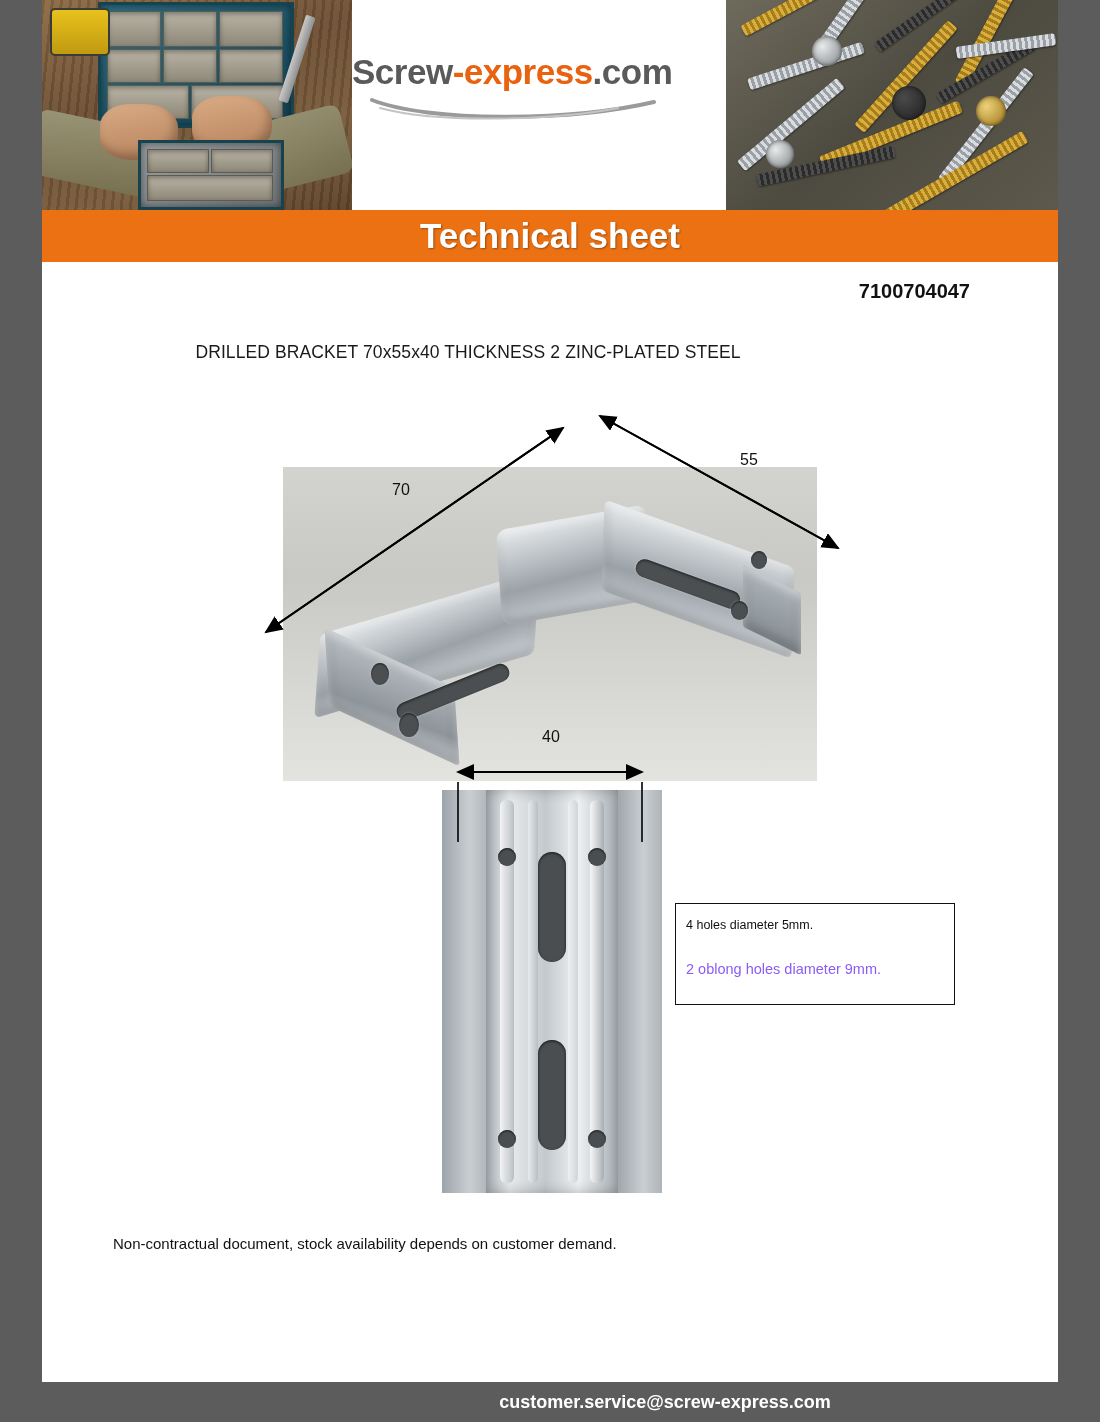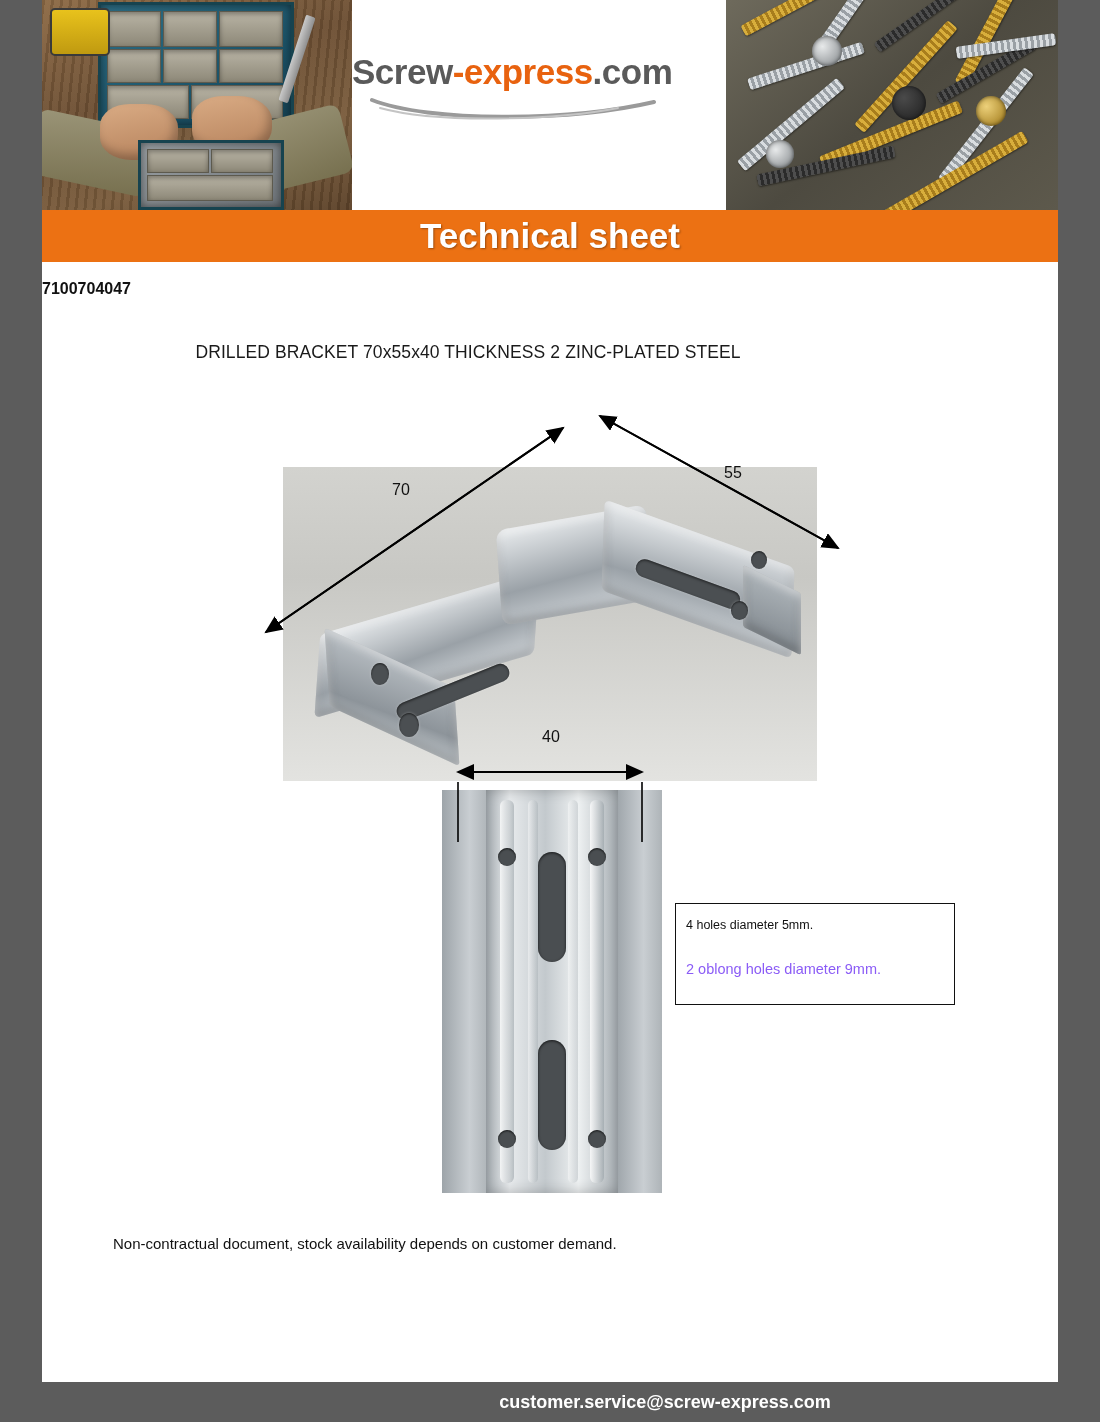--- a/index.html
+++ b/index.html
@@ -175,22 +175,22 @@
     font-weight: bold;
     letter-spacing: 0px;
     text-shadow: 1px 1px 2px rgba(0,0,0,0.35);
   }
 
   
   .ref-code {
     position: absolute;
     left: 42px; top: 280px;
     width: 928px;
-    text-align: left;
-    font-size: 16px;
+    text-align: right;
+    font-size: 20px;
     font-weight: bold;
     color: #111111;
   }
   .product-title {
     position: absolute;
     left: 42px; top: 342px;
     width: 852px;
     text-align: center;
     font-size: 17.5px;
     color: #1a1a1a;
@@ -470,21 +470,21 @@
     <line x1="600" y1="416" x2="838" y2="548" stroke="#000" stroke-width="2" marker-end="url(#ah)"></line>
     <line x1="838" y1="548" x2="600" y2="416" stroke="#000" stroke-width="2" marker-end="url(#ah2)"></line>
 
     <line x1="458" y1="772" x2="642" y2="772" stroke="#000" stroke-width="2" marker-end="url(#ah)"></line>
     <line x1="642" y1="772" x2="458" y2="772" stroke="#000" stroke-width="2" marker-end="url(#ah2)"></line>
     <line x1="458" y1="782" x2="458" y2="842" stroke="#000" stroke-width="1.6"></line>
     <line x1="642" y1="782" x2="642" y2="842" stroke="#000" stroke-width="1.6"></line>
   </svg>
 
   <div class="dim-label" style="left:392px; top:481px;">70</div>
-  <div class="dim-label" style="left:724px; top:451px;margin-top:13px;">55</div>
+  <div class="dim-label" style="left:740px; top:451px;">55</div>
   <div class="dim-label" style="left:542px; top:728px;">40</div>
 
   <div class="notes-box">
     <div class="note-line-1">4 holes diameter 5mm.</div>
     <div class="note-line-2">2 oblong holes diameter 9mm.</div>
   </div>
 
   <div class="disclaimer">Non-contractual document, stock availability depends on customer demand.</div>
 
   <div class="footer-white-gap"></div>

